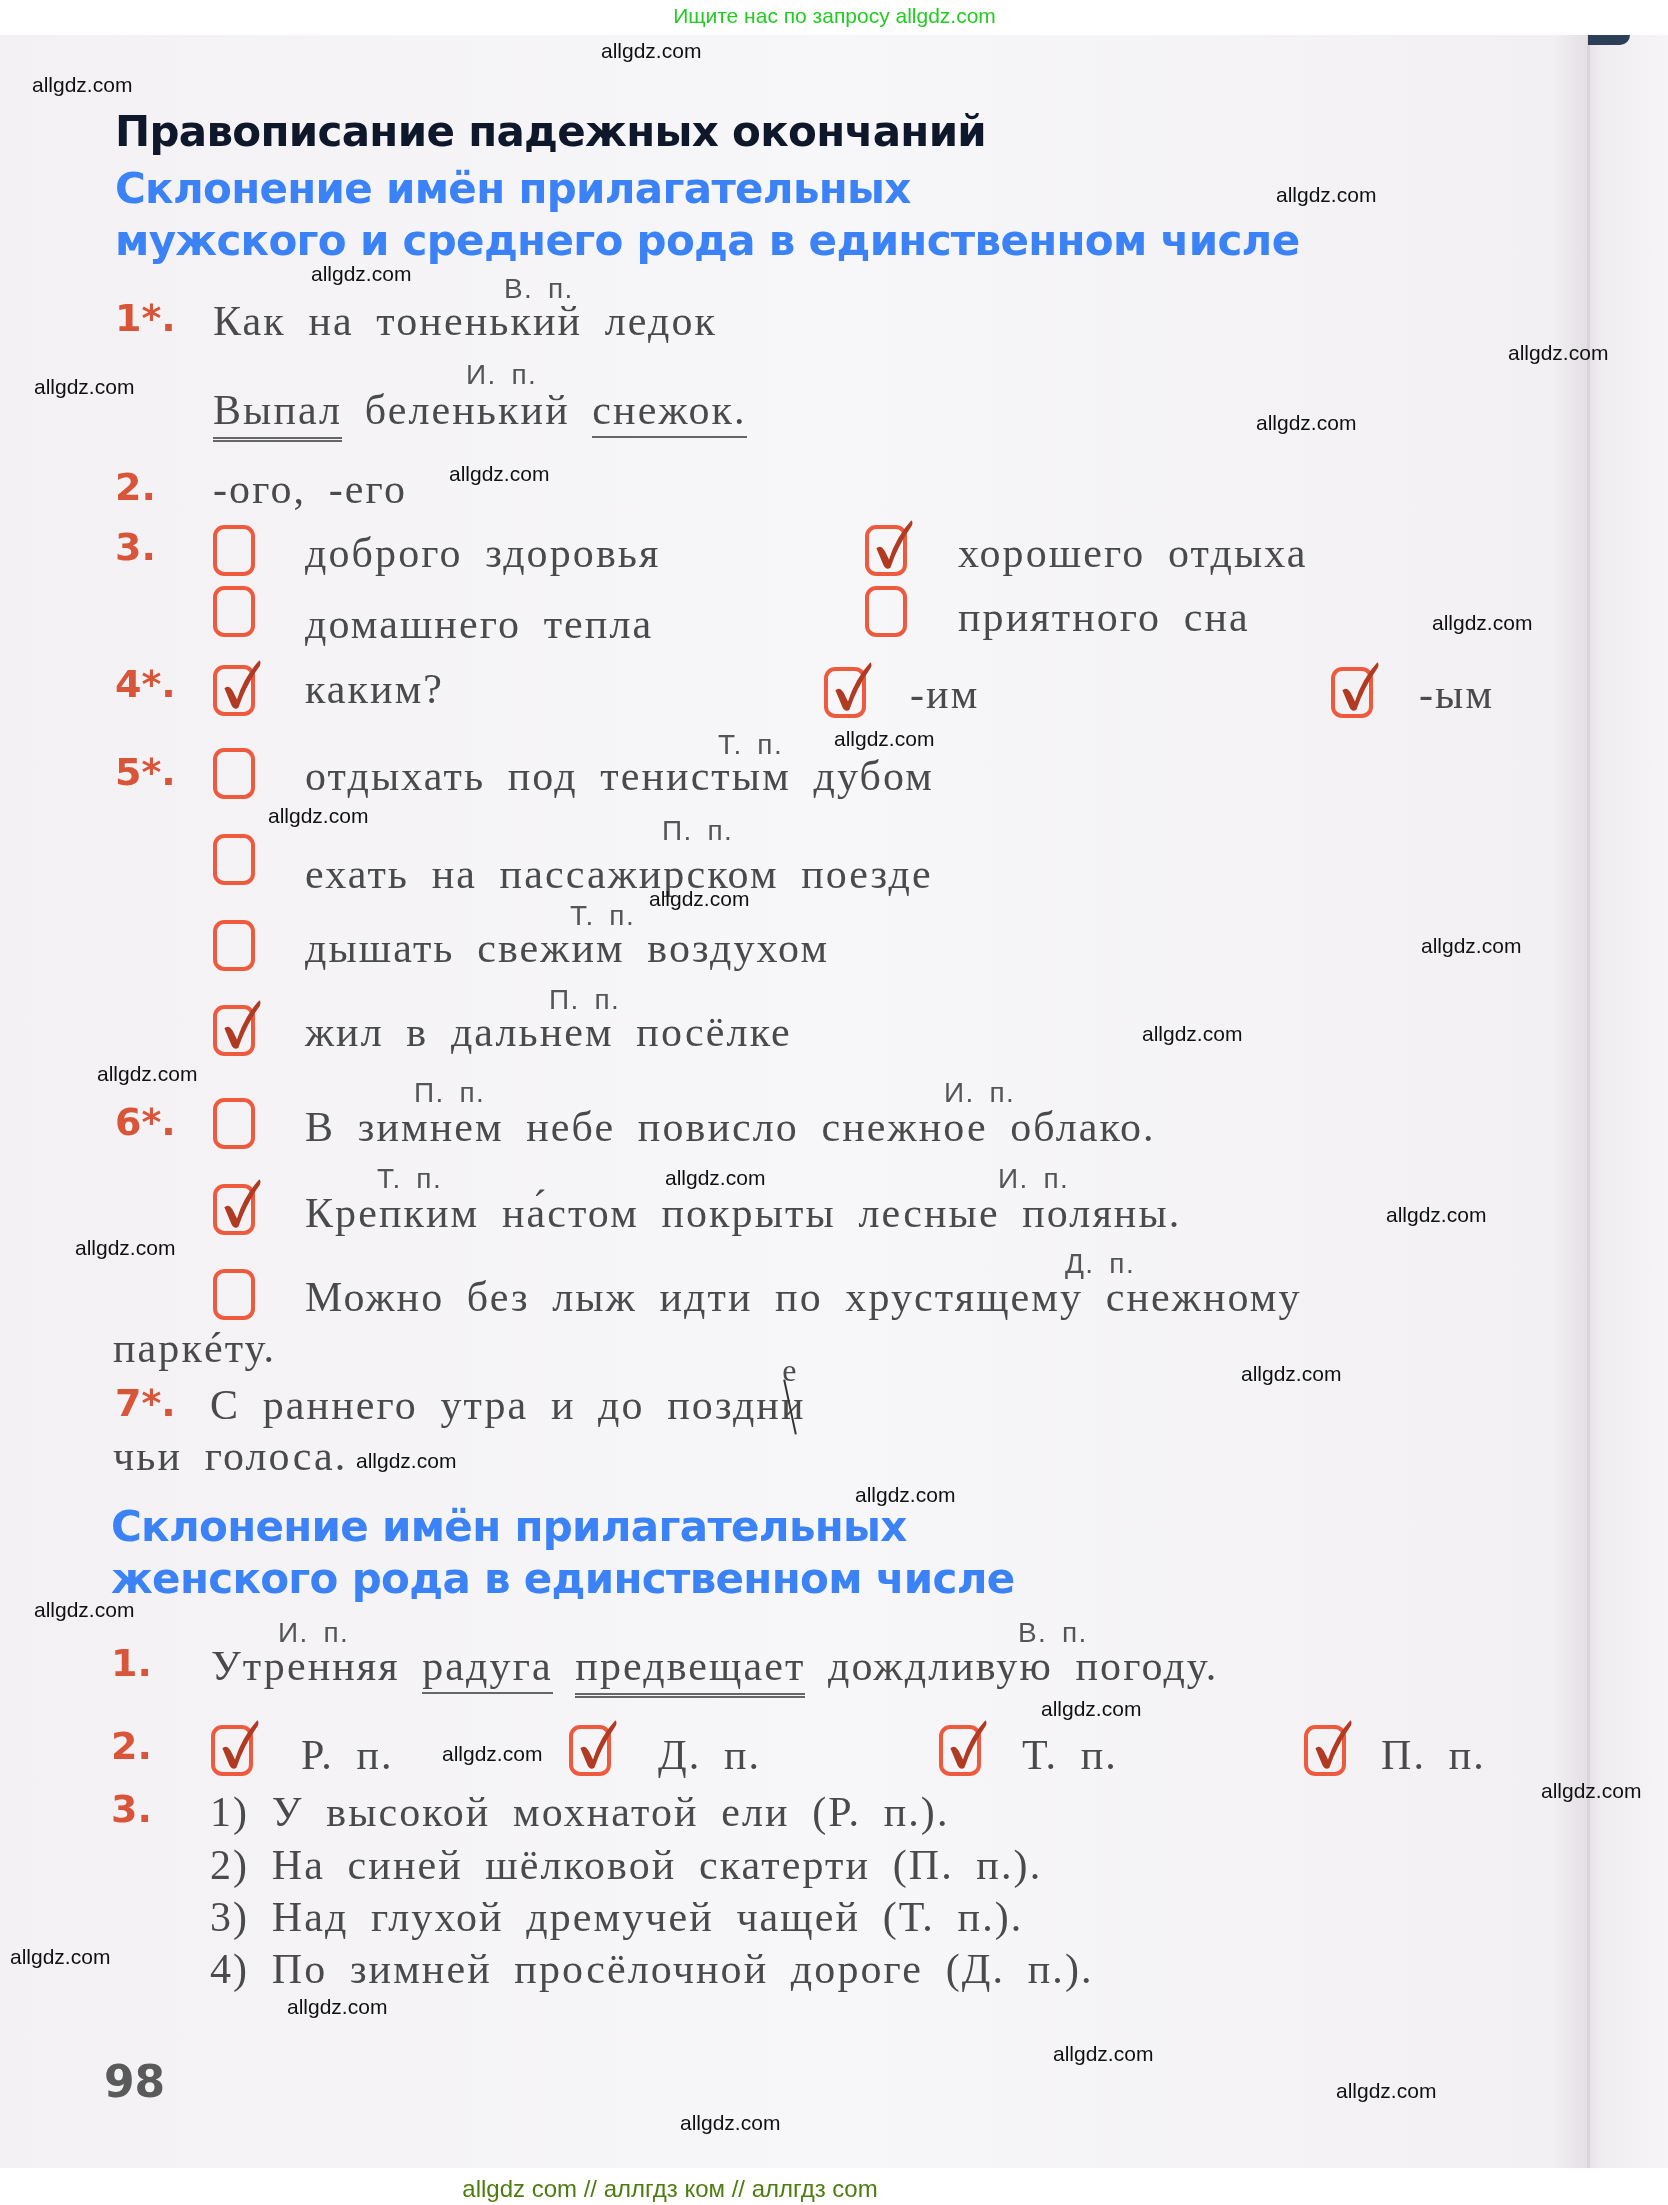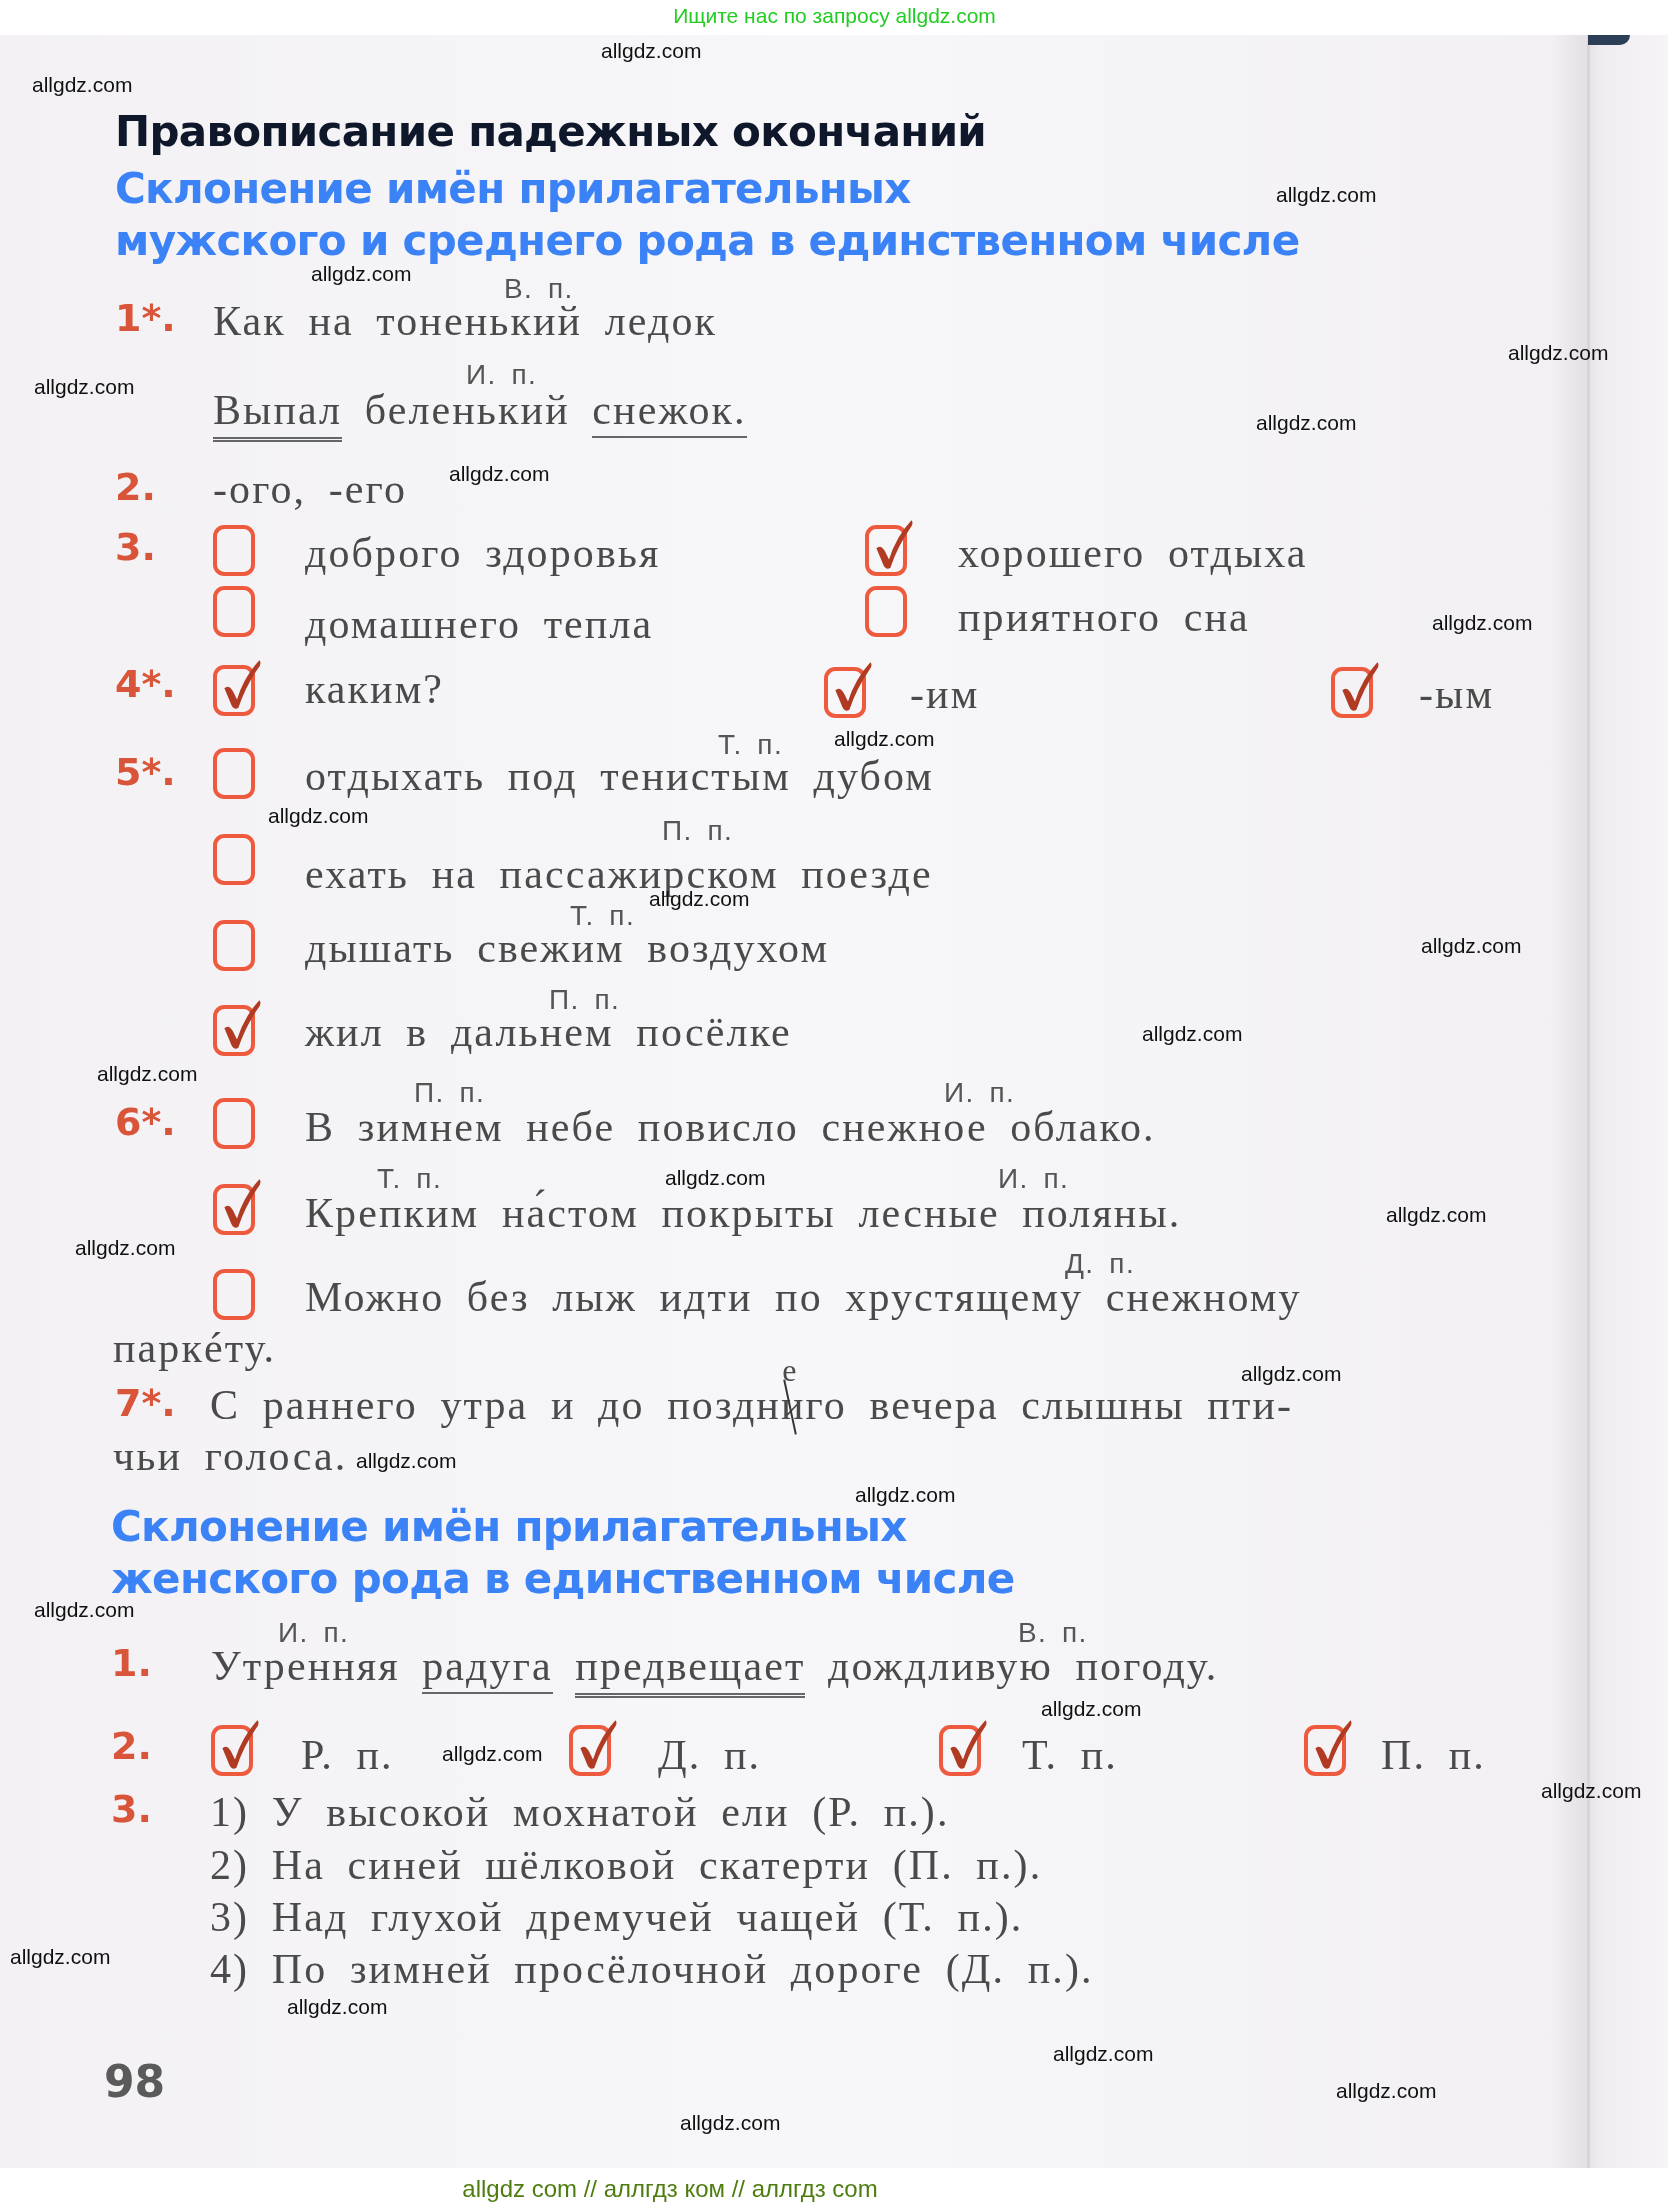--- a/index.html
+++ b/index.html
@@ -120,21 +120,21 @@
       <path d="M6 46 Q12 40 18 50 L24 62 Q34 30 56 6 Q60 10 54 18 Q36 44 26 74 Q20 78 16 70 Z" fill="#b03a22"></path>
     </svg>
   </div>
 <div class="abs txt" style="left:305px;top:1189px;">Крепким на́стом покрыты лесные поляны.</div>
 <div class="abs ann" style="left:1065px;top:1248px;">Д. п.</div>
 <div class="cb" style="left:213px;top:1269px;"></div>
 <div class="abs txt" style="left:305px;top:1273px;">Можно без лыж идти по хрустящему снежному</div>
 <div class="abs txt" style="left:113px;top:1324px;">паркéту.</div>
 
 <div class="abs num" style="left:115px;top:1381px;">7*.</div>
-<div class="abs txt" style="left:210px;top:1381px;"><span>С раннего утра и до поздн</span><span style="position:relative;"><span>и</span><span style="position:absolute;left:1.4px;top:-30px;font-size:32px;">е</span><span style="position:absolute;left:8.4px;top:-2.8px;width:2.1px;height:56px;background:#333;transform:rotate(-12deg);"></span></span><span>го вечера слышны пти-</span></div>
+<div class="abs txt" style="left:210px;top:1381px;"><span>С раннего утра и до поздн</span><span style="position:relative;"><span>и</span><span style="position:absolute;left:1.4px;top:-30px;font-size:32px;">е</span><span style="position:absolute;left:8.4px;top:-2.8px;width:2.1px;height:56px;background:#333;transform:rotate(-12deg);"></span></span></div>
 <div class="abs txt" style="left:113px;top:1432px;">чьи голоса.</div>
 
 <div class="abs title-gray" style="left:111px;top:1501px;">Склонение имён прилагательных</div>
 <div class="abs title-gray" style="left:111px;top:1553px;">женского рода в единственном числе</div>
 
 <div class="abs num" style="left:111px;top:1641px;">1.</div>
 <div class="abs ann" style="left:278px;top:1617px;">И. п.</div>
 <div class="abs ann" style="left:1018px;top:1617px;">В. п.</div>
 <div class="abs txt" style="left:211px;top:1642px;text-align:center;"><span>Утренняя</span> <span class="ul1">радуга</span> <span class="ul2">предвещает</span> <span>дождливую</span> <span>погоду.</span></div>
 

